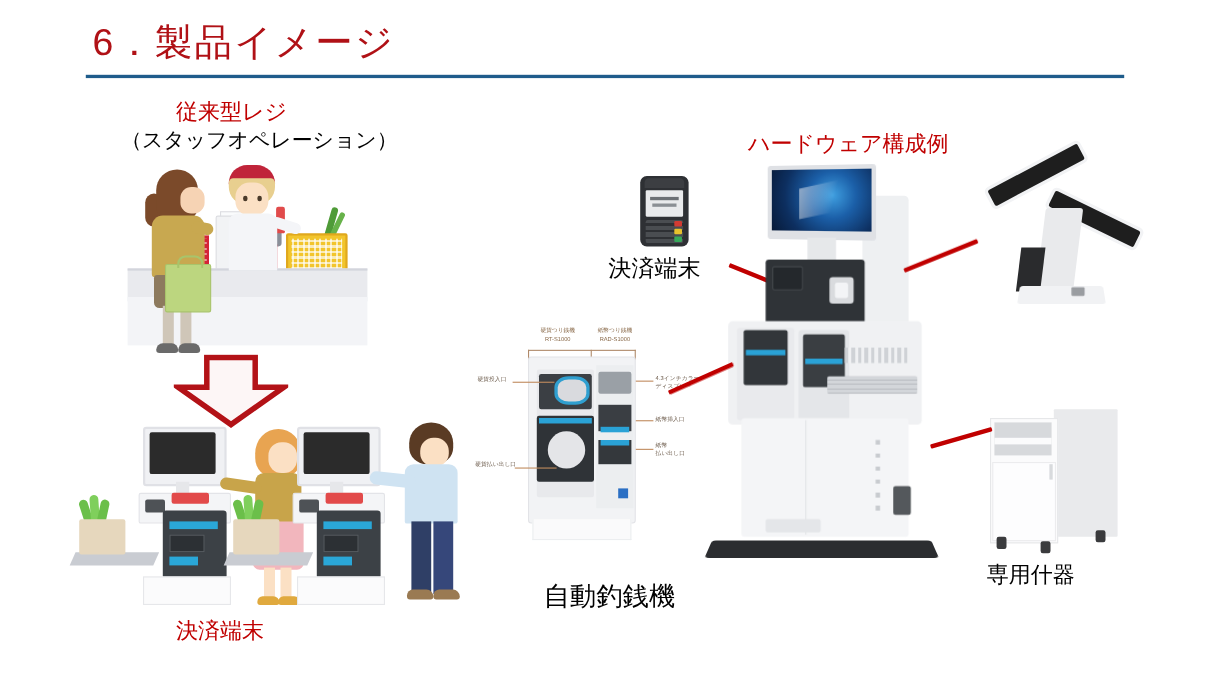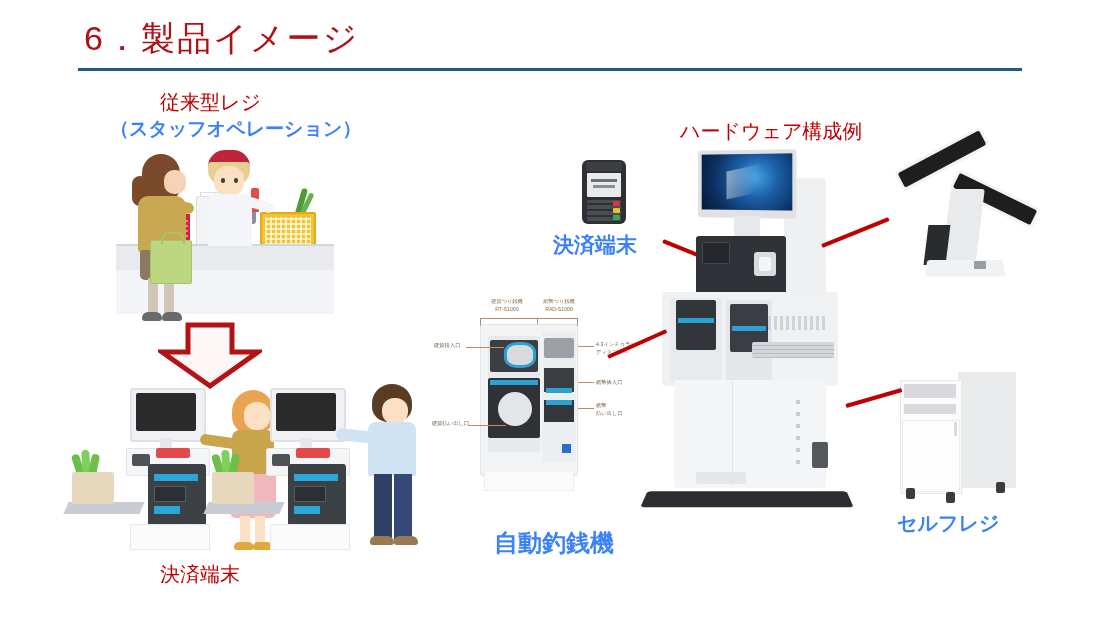--- a/index.html
+++ b/index.html
@@ -17,21 +17,21 @@
     white-space:nowrap;
   }
   .title-rule{
     position:absolute;left:78px;top:68px;width:944px;height:3px;
     background:#1f5c8b;
   }
 
   
   .lbl{position:absolute;white-space:nowrap;line-height:1.28;}
   .red{color:#c00000;}
-  .blk{color:#3b82f6;font-weight:bold;}
+  .blk{color:#000000;}
 
   .lbl-traditional{left:160px;top:90px;font-size:20px;text-align:center;}
   .lbl-traditional-sub{left:110px;top:117px;font-size:19px;text-align:center;}
   .lbl-selfreg{left:160px;top:562px;font-size:20px;}
   .lbl-hardware{left:680px;top:119px;font-size:20px;}
   .lbl-payment{left:553px;top:232px;font-size:21px;}
   .lbl-monitor{left:885px;top:306px;font-size:20px;}
   .lbl-cabinet{left:897px;top:511px;font-size:20px;}
   .lbl-changer{left:494px;top:510px;font-size:24px;text-align:center;margin-top:18px;}
   .lbl-changer2{left:489px;top:536px;font-size:20px;text-align:center;}
@@ -430,16 +430,16 @@
     <div class="cb-side"></div>
     <div class="cb-front"></div>
     <div class="cb-open"></div>
     <div class="cb-shelf"></div>
     <div class="cb-door"></div>
     <div class="cb-handle"></div>
     <div class="cb-caster1"></div>
     <div class="cb-caster2"></div>
     <div class="cb-caster3"></div>
   </div>
-  <div class="lbl lbl-cabinet blk">セルフレジ</div>
+  <div class="lbl lbl-cabinet blk">専用什器</div>
   <div class="conn" style="left:846px;top:404px;width:58px;height:4px;transform:rotate(-16deg);"></div>
 
 </div>
 
 </body></html>

